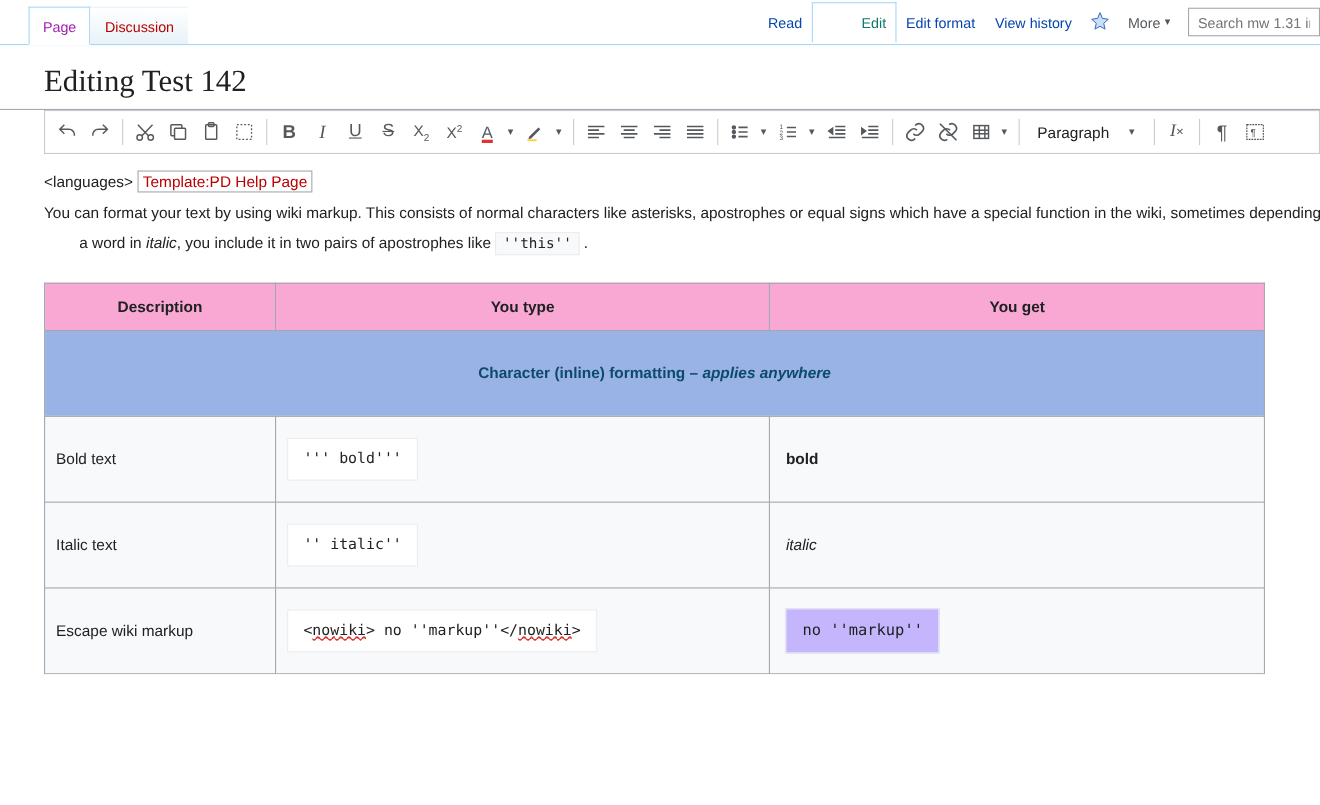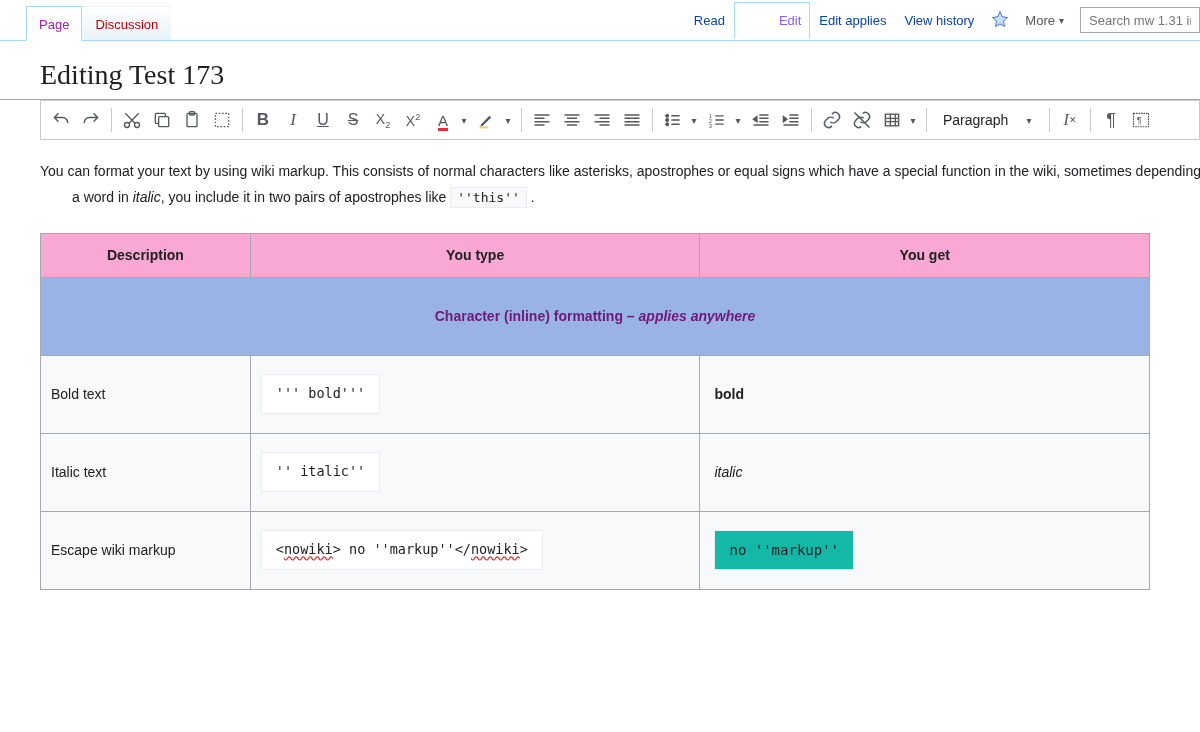--- a/index.html
+++ b/index.html
@@ -36,65 +36,65 @@
 .editor-body p { margin: 6px 0 14px; white-space: nowrap; overflow: hidden; }
 .inline-code { font-family: "Menlo", "Consolas", monospace; background: #f8f9fa; border: 1px solid #eaecf0; padding: 2px 6px; font-size: 13px; }
 em.italic-word { font-style: italic; }
 
 h2.section-h { font-family: -apple-system, sans-serif; font-size: 24px; font-weight: 400; margin: 14px 0 0; padding-bottom: 6px; border-bottom: 1px solid #a2a9b1; }
 
 
 .fmt-table { border-collapse: collapse; margin-top: 24px; background: #f8f9fa; width: 1110px; }
 .fmt-table th, .fmt-table td { border: 1px solid #a2a9b1; padding: 8px 10px; text-align: left; vertical-align: middle; }
 .fmt-table thead th { background: #f9a8d4; text-align: center; font-weight: 600; padding: 10px; }
-.fmt-table .section-row td { background: #a7bfe8; background: #99b3e6; text-align: center; font-weight: 600; color: #701a75; }
+.fmt-table .section-row td { background: #a7bfe8; background: #99b3e6; text-align: center; font-weight: 600; color: #0c4a6e; }
 .fmt-table .section-row td em { font-weight: 600; }
 .fmt-table tbody td { height: 78px; }
 .code-box { display: inline-block; border: 1px solid #eaecf0; background: #fff; font-family: "Menlo", "Consolas", monospace; font-size: 13.5px; padding: 8px 14px; }
 .fmt-table td:nth-child(1) { width: 210px; padding-left: 10px; }
 .fmt-table td:nth-child(2) { width: 450px; }
 .fmt-table td:nth-child(3) { width: 450px; padding-left: 14px; }
 .result-italic { font-style: italic; }
 .result-bold { font-weight: 700; }
 .result-bi { font-weight: 700; font-style: italic; }
-.nowiki-box { display:inline-block; border: 1px solid #eaecf0; background: #14b8a6; font-family: monospace; padding: 8px 14px; }
+.nowiki-box { display:inline-block; border: 1px solid #eaecf0; background: #c4b5fd; font-family: monospace; padding: 8px 14px; }
 .squiggle { text-decoration: underline wavy #d33; text-decoration-skip-ink: none; }
 
 
 .tb-btn svg { width: 20px; height: 20px; }
 </style>
 </head>
 <body>
 
 <div class="top-bar">
   <div class="tab-group">
     <div class="tab active">Page</div>
     <div class="tab" style="color:#ba0000;">Discussion</div>
   </div>
   <div class="right-tabs">
     <div class="tab">Read</div>
-    <div class="tab active" style="color:#8b5cf6;padding-left:44px;">Edit</div>
-    <div class="tab">Edit applies</div>
+    <div class="tab active" style="color:#0f766e;padding-left:44px;">Edit</div>
+    <div class="tab">Edit format</div>
     <div class="tab">View history</div>
     <div class="star-icon">
       <svg width="18" height="18" viewBox="0 0 24 24" fill="#c8e0f4" stroke="#36c" stroke-width="1.2">
           <path d="M12 2l2.9 6.9L22 10l-5.5 5 1.6 7L12 18.5 5.9 22l1.6-7L2 10l7.1-1.1z"></path>
         </svg>
     </div>
     <div class="more-drop">
       <span>More</span>
       <span class="chev-d">▾</span>
     </div>
     <div class="search-box">
       <input type="text" placeholder="Search mw 1.31 inst" style="">
     </div>
   </div>
 </div>
 
-<h1 class="page-heading">Editing Test 173</h1>
+<h1 class="page-heading">Editing Test 142</h1>
 
 <div class="editor-toolbar">
 
   <div class="tb-btn">
       <svg viewBox="0 0 24 24" fill="none" stroke="currentColor" stroke-width="1.6">
         <path d="M9 14L4 9l5-5M4 9h10a6 6 0 016 6v1"></path>
       </svg>
     </div>
   <div class="tb-btn">
       <svg viewBox="0 0 24 24" fill="none" stroke="currentColor" stroke-width="1.6">
@@ -279,20 +279,24 @@
     </div>
   <div class="tb-btn">
       <svg viewBox="0 0 24 24" fill="none" stroke="currentColor" stroke-width="1.3" stroke-dasharray="2 1">
         <rect x="3" y="4" width="18" height="16"></rect>
         <text x="7" y="16" font-size="11" fill="currentColor" stroke="none">¶</text>
       </svg>
     </div>
 </div>
 
 <div class="editor-body">
+  <div class="langline">
+    <span>&lt;languages&gt;</span>
+    <span class="tpl-link">Template:PD Help Page</span>
+  </div>
 
   <p>
     <span>You can format your text by using wiki markup. This consists of normal characters like asterisks, apostrophes or equal signs which have a special function in the wiki, sometimes depending on their </span>
   </p>
   <p style="margin-top:-10px;margin-left:32px;">
     <span>a word in </span><em class="italic-word">italic</em><span>, you include it in two pairs of apostrophes like </span>
     <span class="inline-code">''this''</span><span> .</span>
   </p>
 
 

